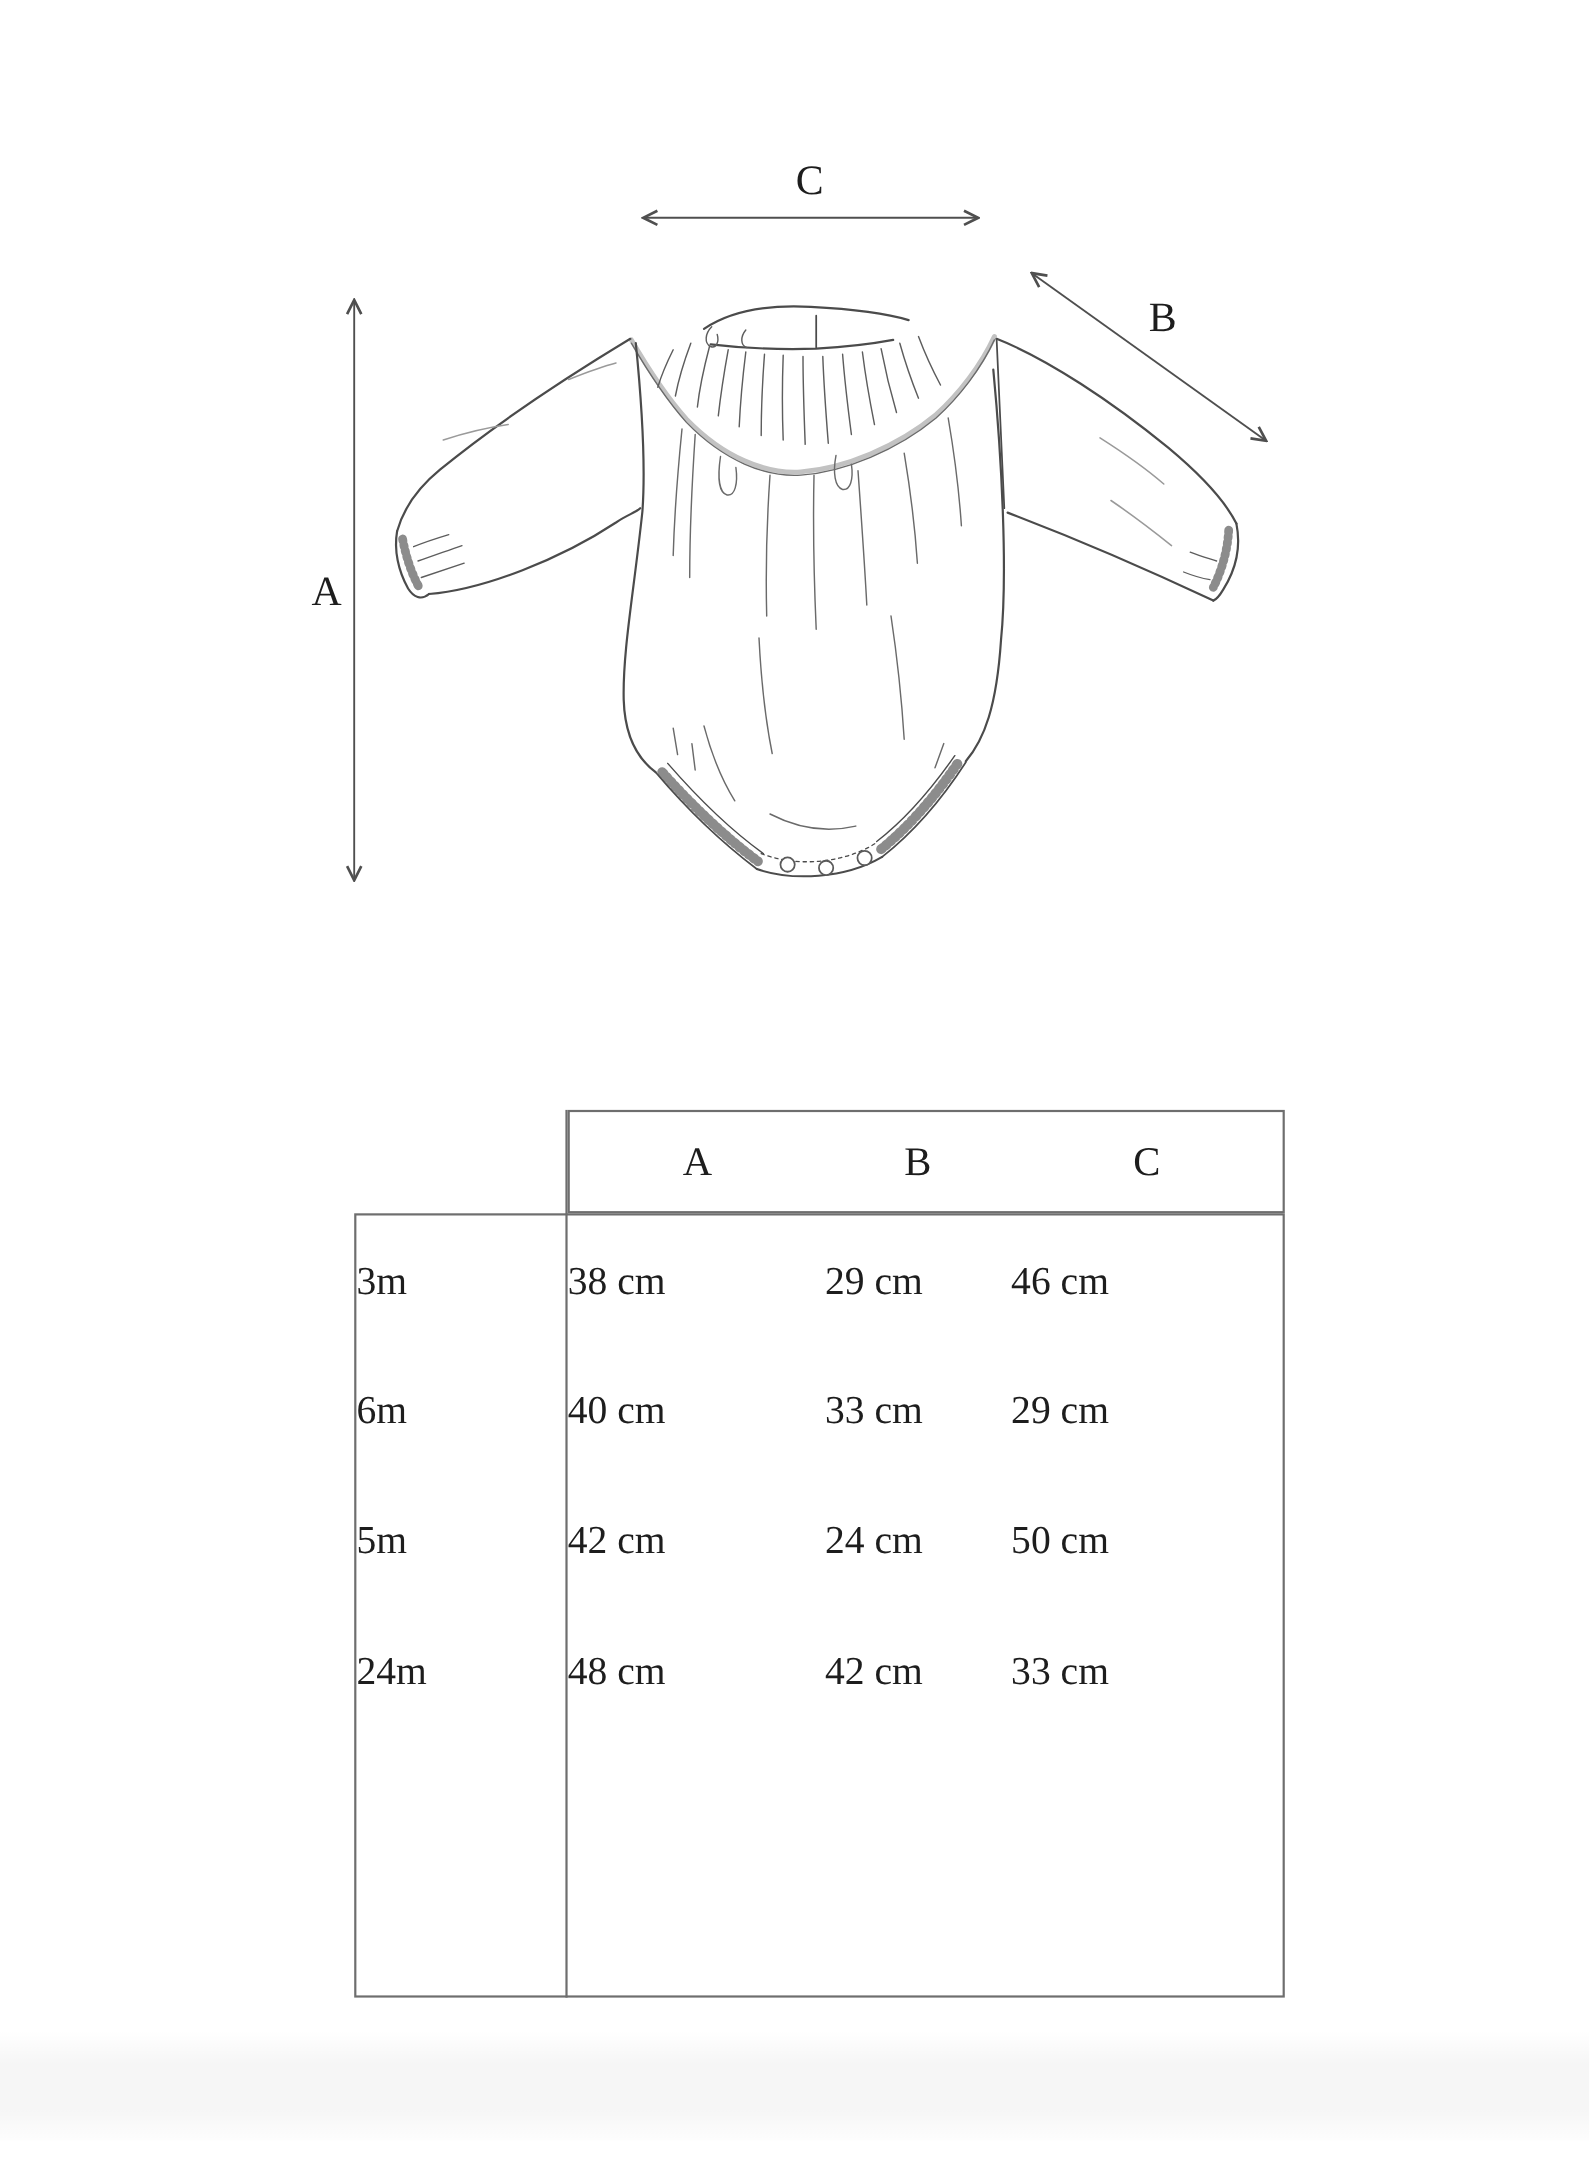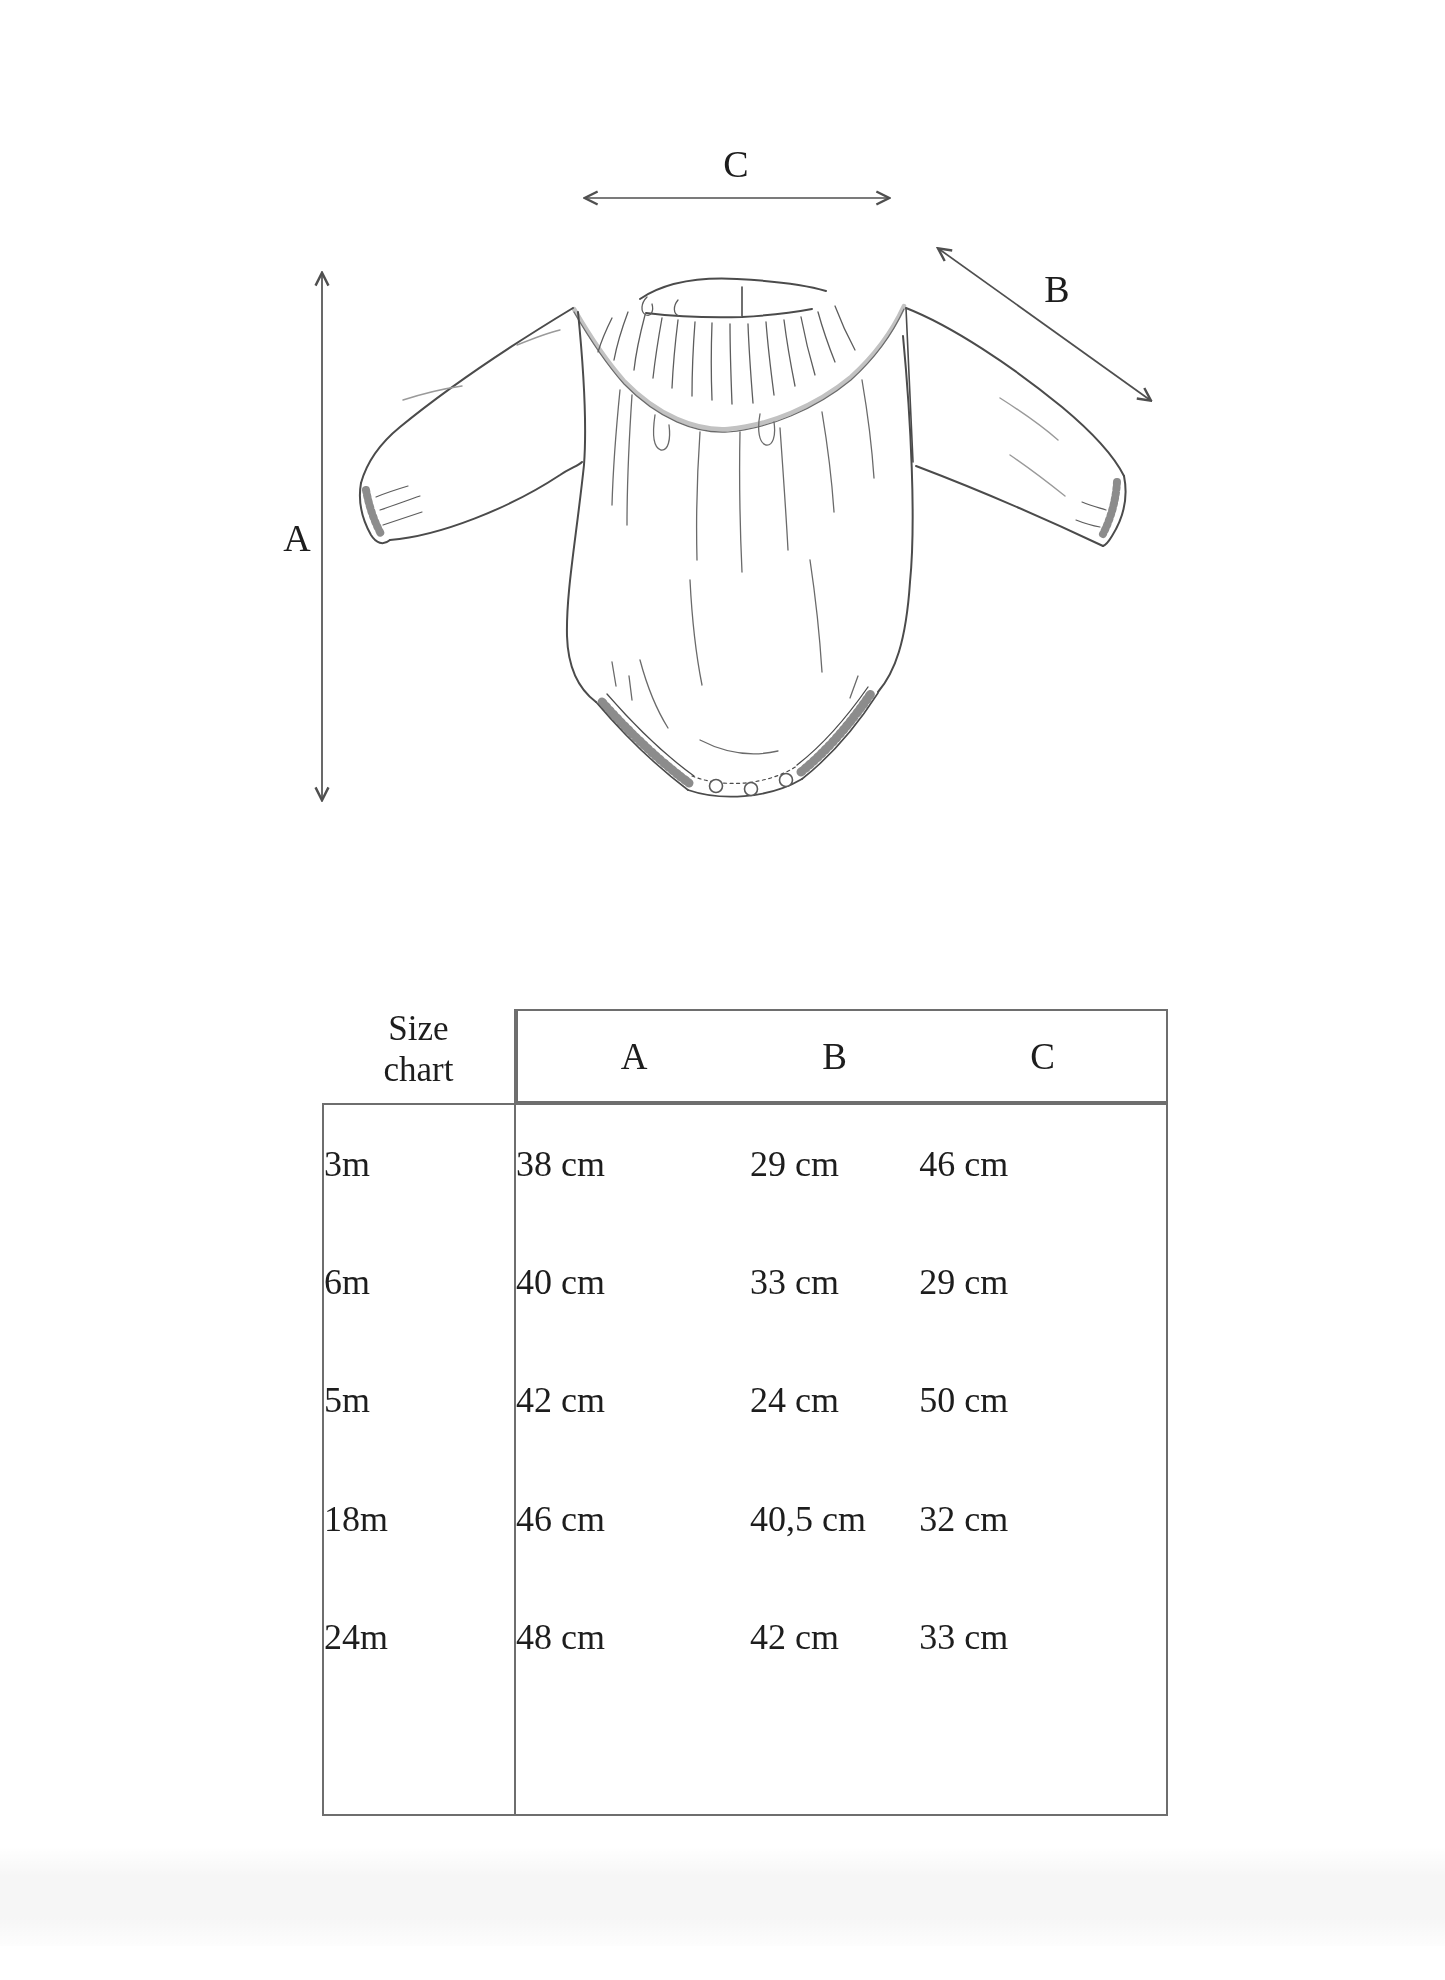--- a/index.html
+++ b/index.html
@@ -150,24 +150,20 @@
         <circle cx="751" cy="789" r="6.5"></circle>
         <circle cx="786" cy="780" r="6.5"></circle>
       </g>
     </g>
   </svg>
 
   <div class="dim-label" style="left:297px;top:538px;">A</div>
   <div class="dim-label" style="left:1057px;top:289px;">B</div>
   <div class="dim-label" style="left:736px;top:164px;">C</div>
 
-  <div class="corner-label">
-    <span>Size</span>
-    <span>chart</span>
-  </div>
 
   <div class="header-box">
     <div class="header-cell">A</div>
     <div class="header-cell">B</div>
     <div class="header-cell">C</div>
   </div>
 
   <div class="body-box">
       <div class="trow">
         <div class="tcell">3m</div>
@@ -181,26 +177,20 @@
         <div class="tcell">33 cm</div>
         <div class="tcell">29 cm</div>
       </div>
       <div class="trow">
         <div class="tcell">5m</div>
         <div class="tcell">42 cm</div>
         <div class="tcell">24 cm</div>
         <div class="tcell">50 cm</div>
       </div>
       <div class="trow">
-        <div class="tcell">18m</div>
-        <div class="tcell">46 cm</div>
-        <div class="tcell">40,5 cm</div>
-        <div class="tcell">32 cm</div>
-      </div>
-      <div class="trow">
         <div class="tcell">24m</div>
         <div class="tcell">48 cm</div>
         <div class="tcell">42 cm</div>
         <div class="tcell">33 cm</div>
       </div>
     </div>
 
   <div class="col-divider"></div>
 
   <div class="bottom-band"></div>

